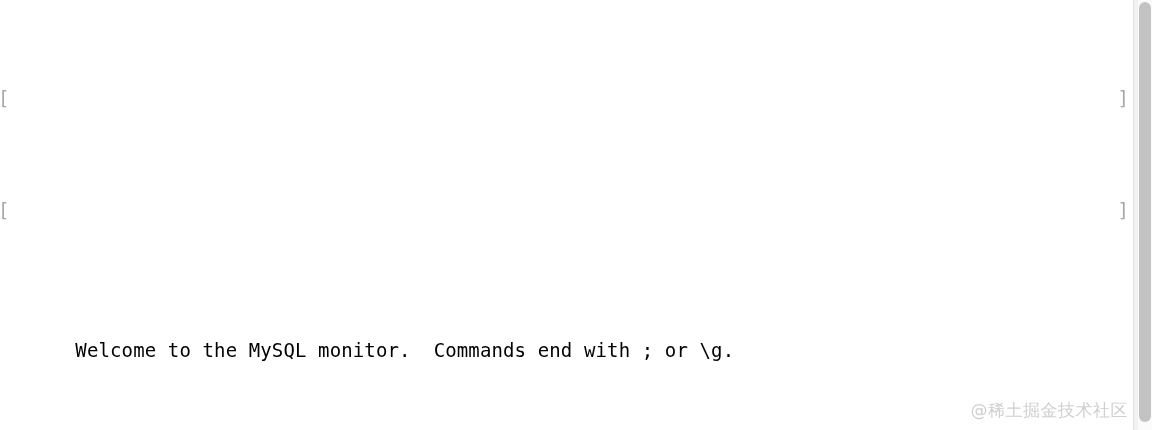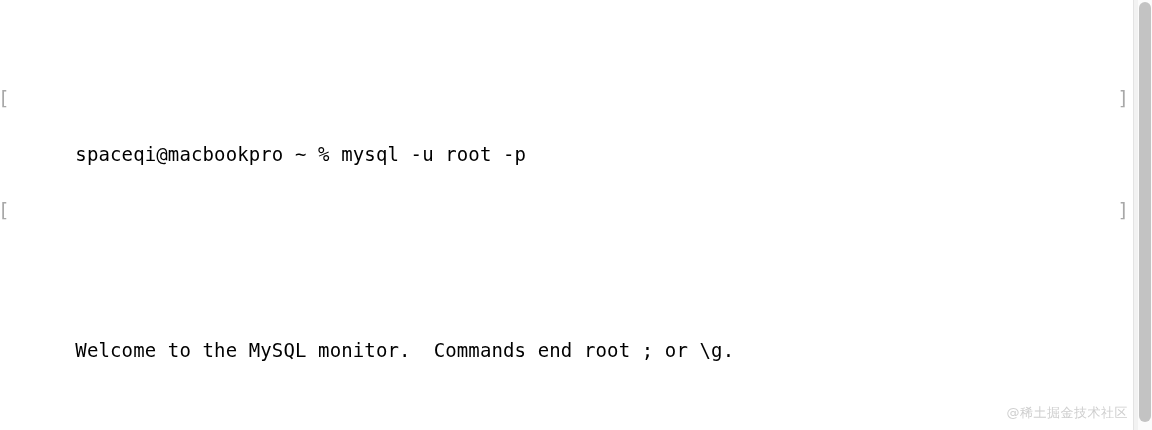--- a/index.html
+++ b/index.html
@@ -87,48 +87,47 @@
     background: #c3c3c3;
     border-radius: 6px;
   }
 
   
   #watermark {
     position: absolute;
     right: 24px;
     bottom: 8px;
     font-family: "DejaVu Sans", "Liberation Sans", sans-serif;
-    font-size: 13px;
+    font-size: 17px;
     color: #cfcfcf;
     letter-spacing: 0.5px;
     user-select: none;
     pointer-events: none;
     white-space: nowrap;
   }
 </style>
 </head>
 <body>
 
 <div id="terminal-window">
 
   <div id="terminal-output">
 
     <div class="term-line">
       <span class="marker-left">[</span>
-      <span>spaceqi@macbookpro ~ % mysql -u root -p</span>
       <span class="marker-right">]</span>
     </div>
 
     <div class="term-line">
       <span class="marker-left">[</span>
       <span class="marker-right">]</span>
     </div>
 
     <div class="term-line">
-      <span>Welcome to the MySQL monitor.  Commands end root ; or \g.</span>
+      <span>Welcome to the MySQL monitor.  Commands end with ; or \g.</span>
     </div>
 
     <div class="term-line">
       
     </div>
 
     
 
     
 

